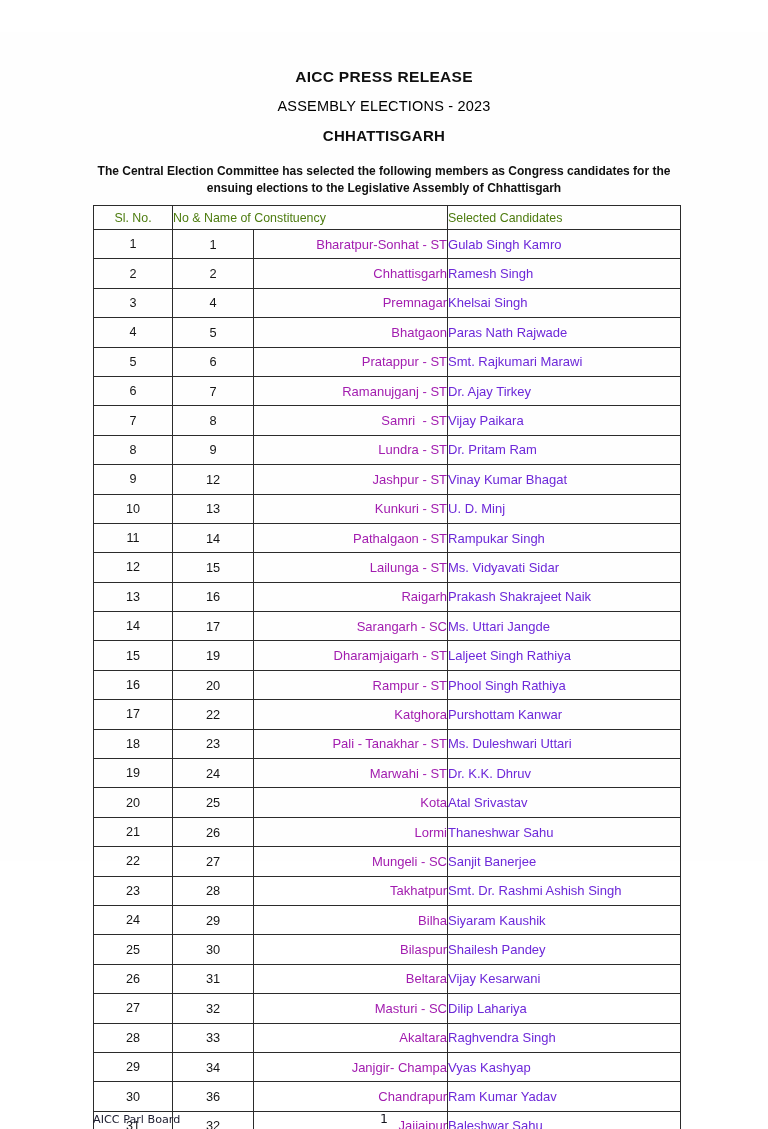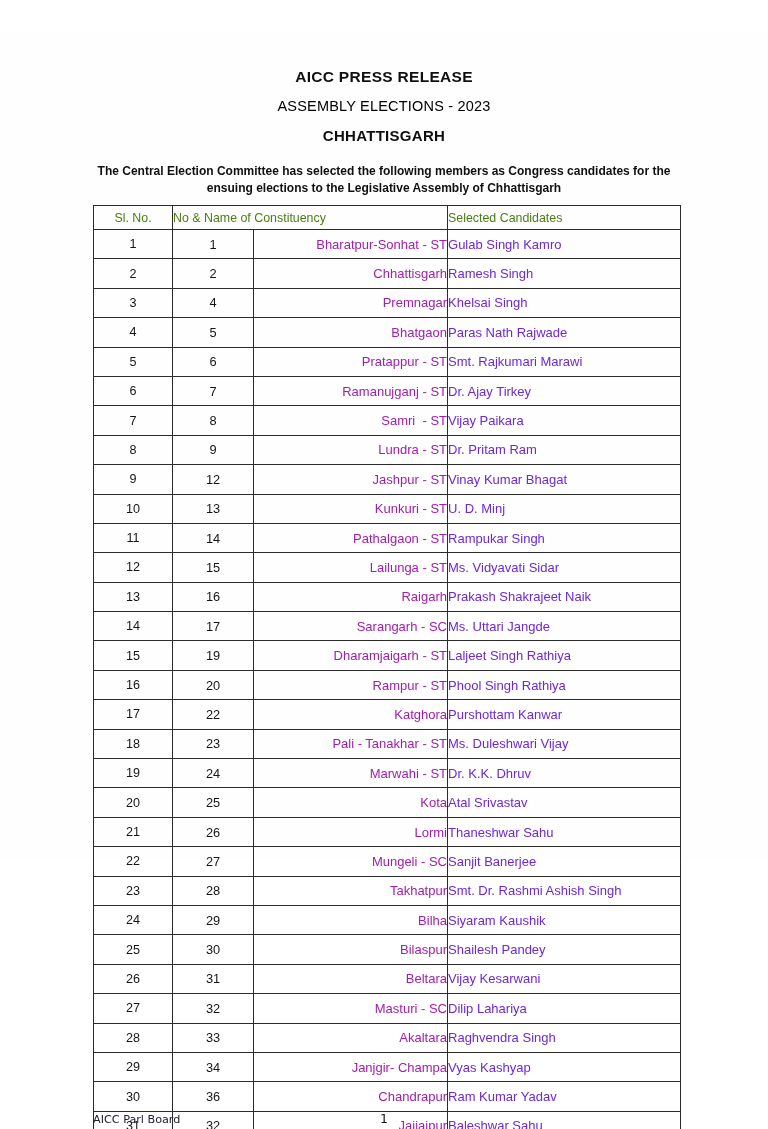--- a/index.html
+++ b/index.html
@@ -273,21 +273,21 @@
           <tr>
             <td class="c-sl">17</td>
             <td class="c-num">22</td>
             <td class="c-cons">Katghora</td>
             <td class="c-cand">Purshottam Kanwar</td>
           </tr>
           <tr>
             <td class="c-sl">18</td>
             <td class="c-num">23</td>
             <td class="c-cons">Pali - Tanakhar - ST</td>
-            <td class="c-cand">Ms. Duleshwari Vijay</td>
+            <td class="c-cand">Ms. Duleshwari Uttari</td>
           </tr>
           <tr>
             <td class="c-sl">19</td>
             <td class="c-num">24</td>
             <td class="c-cons">Marwahi - ST</td>
             <td class="c-cand">Dr. K.K. Dhruv</td>
           </tr>
           <tr>
             <td class="c-sl">20</td>
             <td class="c-num">25</td>

